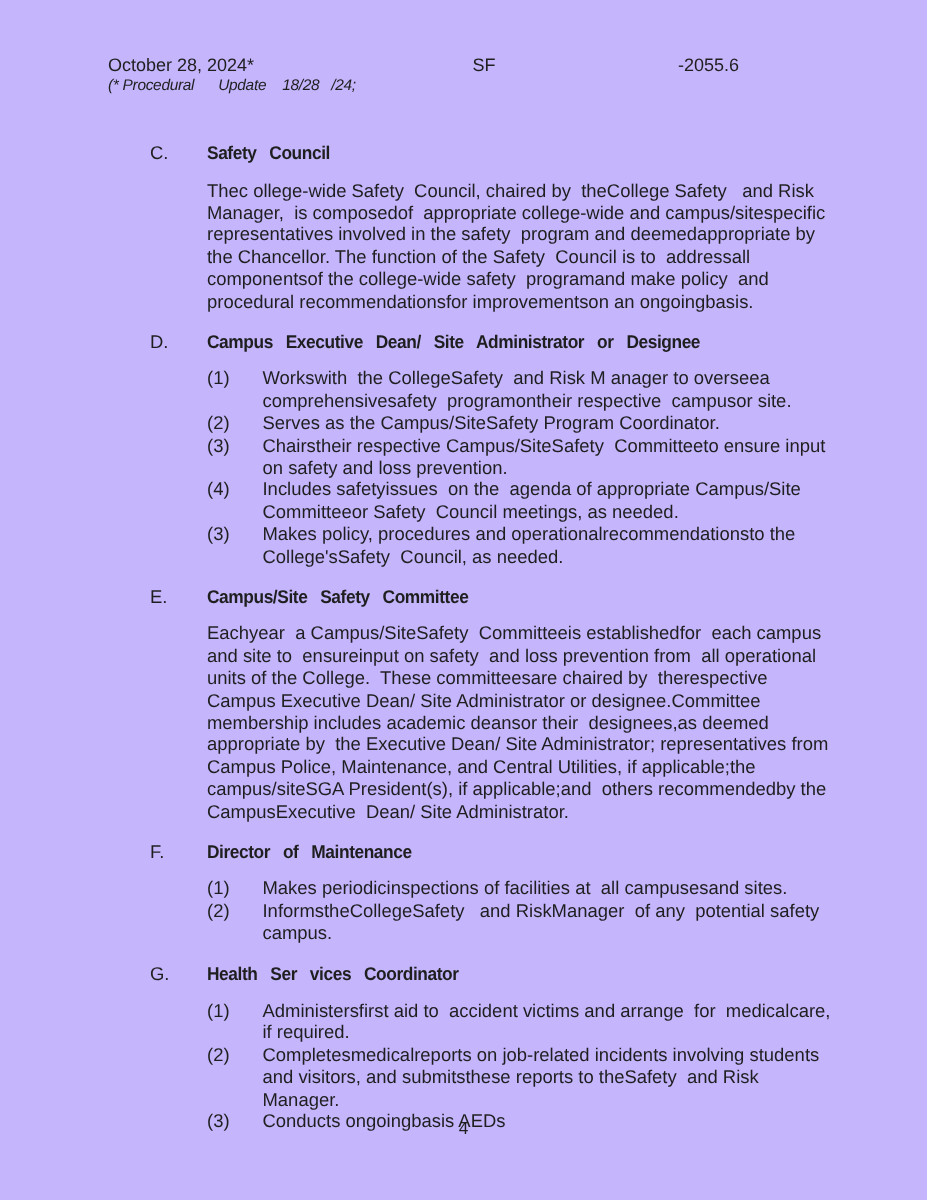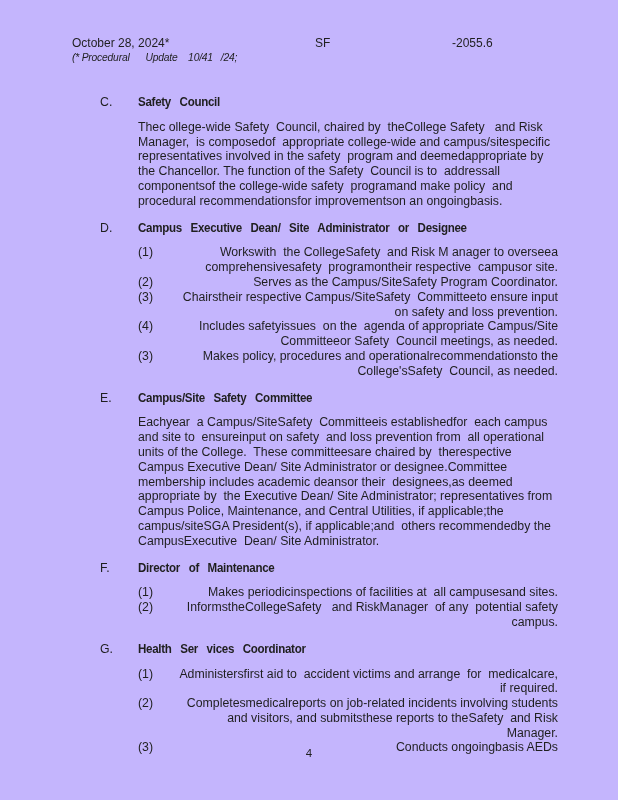--- a/index.html
+++ b/index.html
@@ -49,39 +49,39 @@
     margin-bottom: 12px;
     white-space: pre-wrap;
   }
   .olist {
     margin-left: 38px;
     width: 420px;
     margin-bottom: 12px;
   }
   .oitem { display: flex; }
   .num { flex: 0 0 37px; }
-  .txt { width: 383px; white-space: pre-wrap; text-align: right; }
+  .txt { width: 383px; white-space: pre-wrap; }
 
   .page-num {
     position: absolute;
     left: 0;
     top: 747px;
     width: 618px;
     text-align: center;
     font-size: 11.5px;
   }
 </style>
 </head>
 <body>
 
 <div class="page">
   <div class="hdr-date">October 28, 2024*</div>
   <div class="hdr-code">SF</div>
   <div class="hdr-num">-2055.6</div>
-  <div class="hdr-note1">(* Procedural      Update    10/41   /24;</div>
+  <div class="hdr-note1">(* Procedural      Update    18/28   /24;</div>
 
   <div class="doc-body">
   <div class="section">
     <div class="sec-head">
       <div class="sec-letter">C.</div>
       <div class="sec-title">Safety Council</div>
     </div>
     <div>
           <div class="para">Thec ollege-wide Safety  Council, chaired by  theCollege Safety   and Risk Manager,  is composedof  appropriate college-wide and campus/sitespecific representatives involved in the safety  program and deemedappropriate by  the Chancellor. The function of the Safety  Council is to  addressall componentsof the college-wide safety  programand make policy  and procedural recommendationsfor improvementson an ongoingbasis.</div>
         </div>

